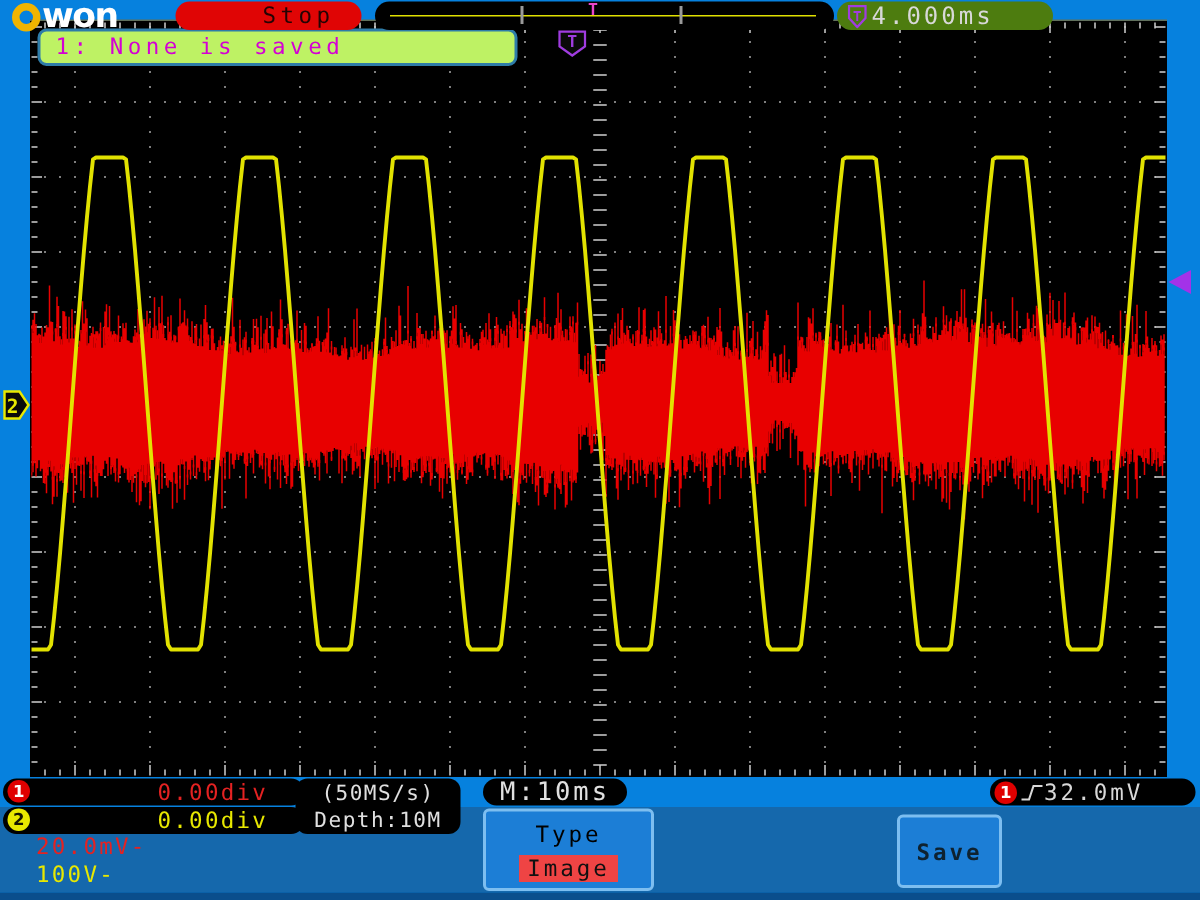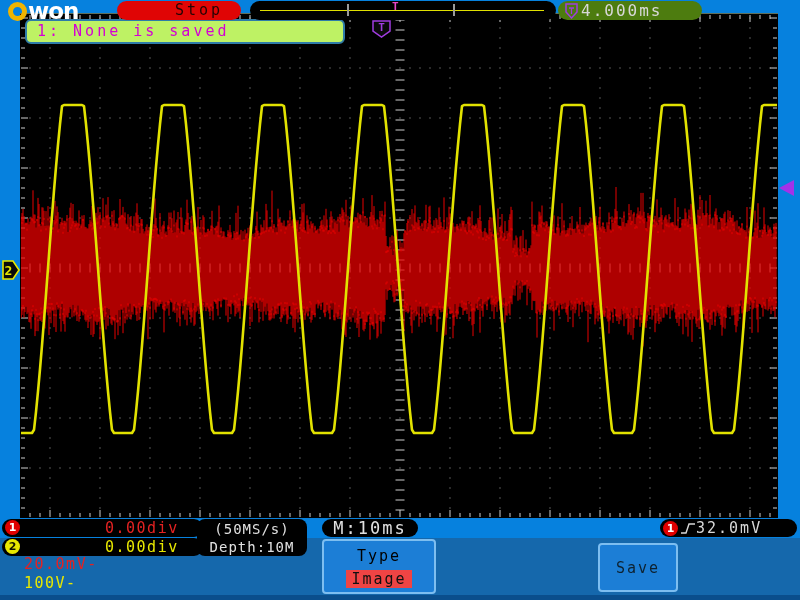--- a/index.html
+++ b/index.html
@@ -52,22 +52,22 @@
   #trig-pill .lvl{color:#D8D8D8;font-size:15px;letter-spacing:2px;}
   
   #menu-strip{position:absolute;left:0;top:538px;width:800px;height:57px;background:#1568AC;z-index:3;}
   #btm-strip{position:absolute;left:0;top:595px;width:800px;height:5px;background:#0A4E8C;z-index:3;}
   .softbtn{position:absolute;background:#1C7ED6;border:2px solid #7DBEF0;border-radius:4px;
            box-sizing:border-box;z-index:4;cursor:pointer;}
   #type-btn{left:322px;top:539px;width:114px;height:55px;display:flex;flex-direction:column;align-items:center;}
   #type-btn .lbl{color:#000000;font-size:15px;letter-spacing:2px;margin-top:6px;}
   #type-btn .val{background:#ef4444;color:#101010;font-size:15px;letter-spacing:2px;
                  padding:0 5px;margin-top:5px;}
-  #save-btn{left:598px;top:543px;width:80px;height:49px;display:flex;align-items:center;
-            justify-content:center;color:#0E2230;font-size:15px;letter-spacing:2px;}
+  #save-btn{left:598px;top:543px;width:70px;height:49px;display:flex;align-items:center;
+            justify-content:center;color:#0E2230;font-size:15px;letter-spacing:2px;font-weight:bold;}
 </style>
 </head>
 <body>
 
 <div id="scope">
 
   <div id="logo">
     <span class="ring"></span>
     <span class="wordmark">won</span>
   </div>

